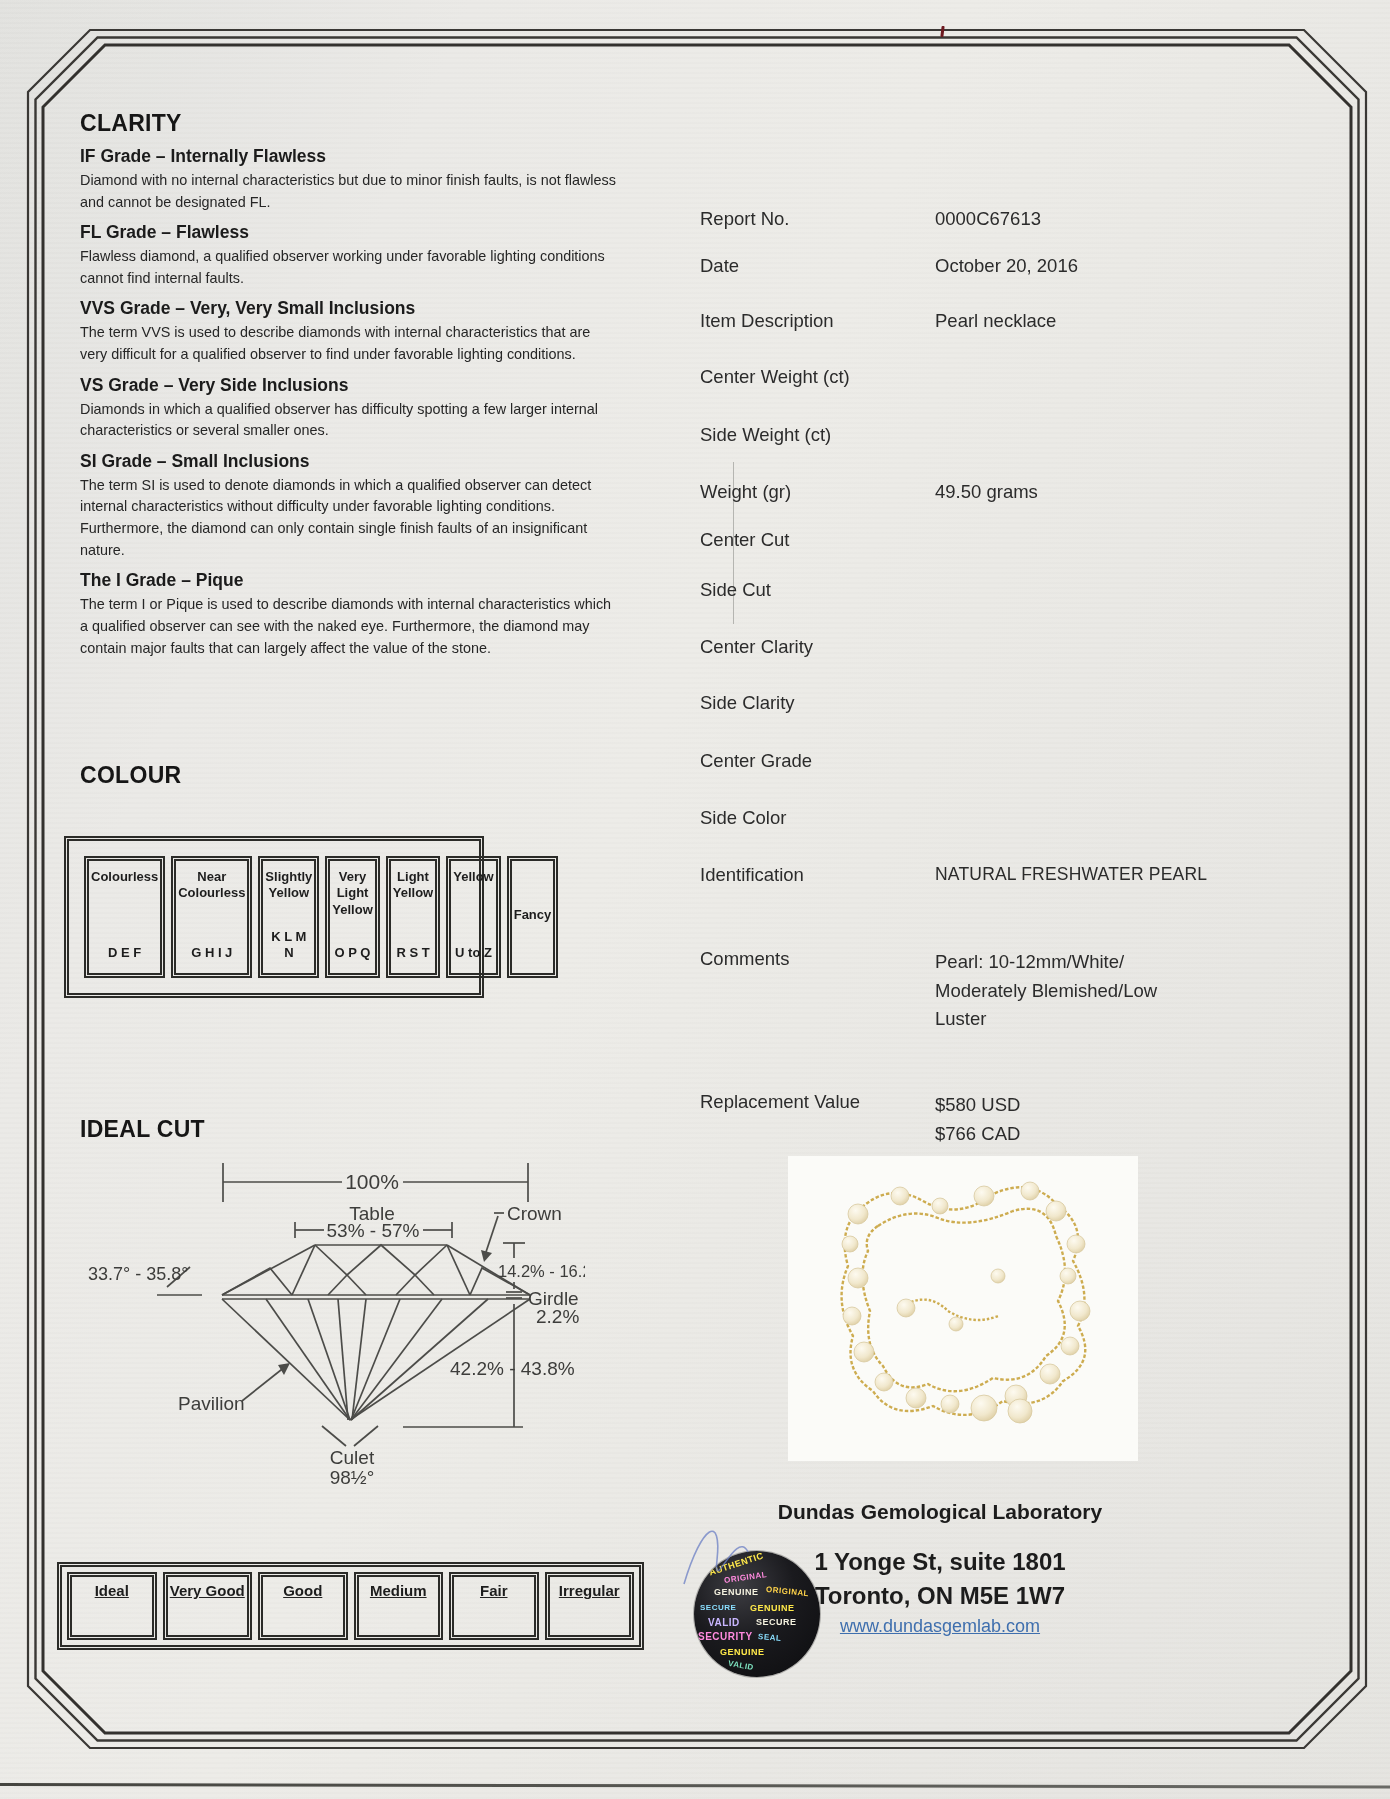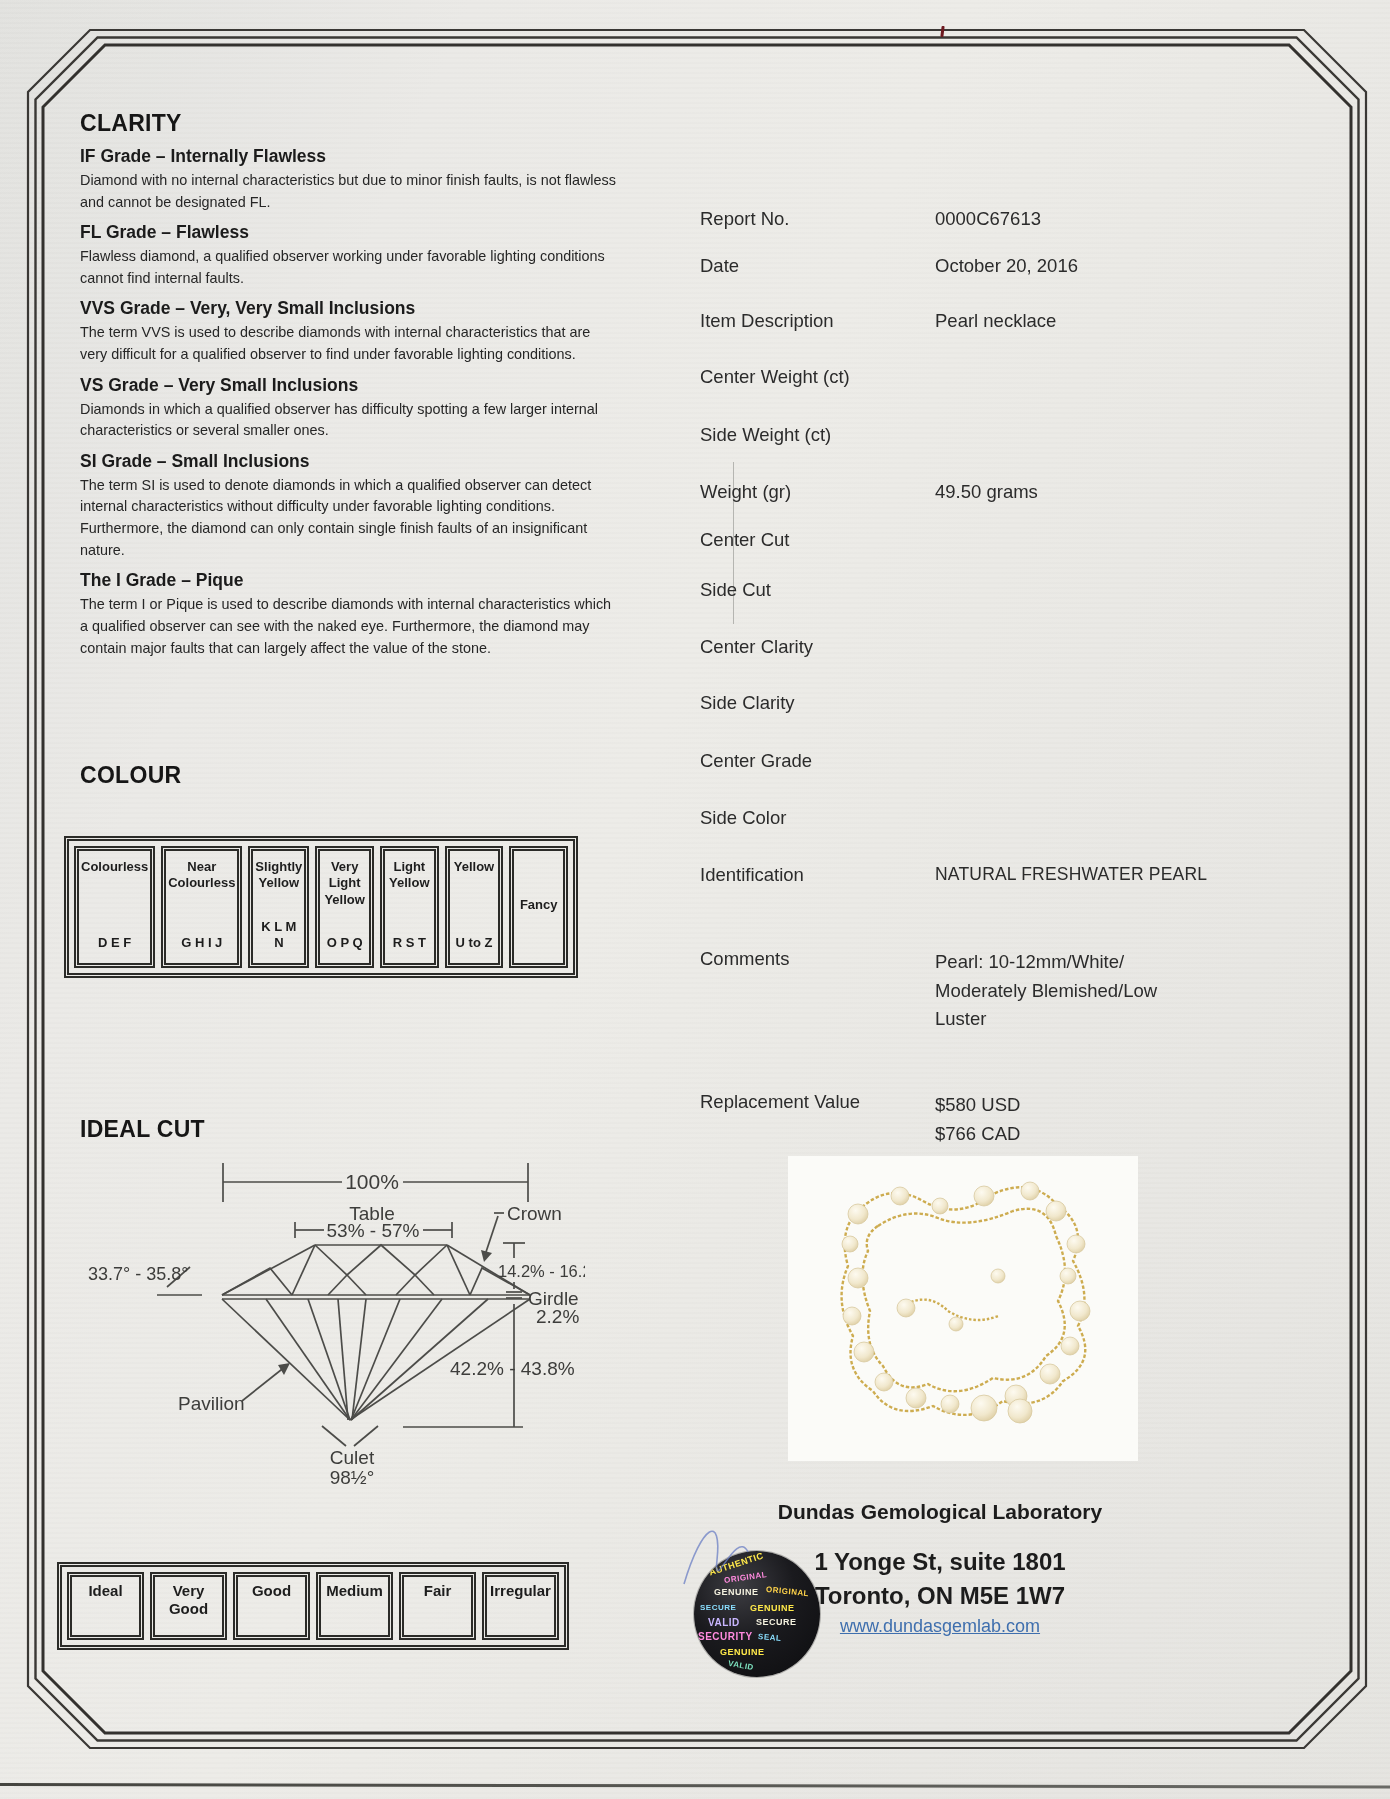--- a/index.html
+++ b/index.html
@@ -13,33 +13,33 @@
     background:repeating-linear-gradient(0deg,rgba(0,0,0,.012) 0 2px,rgba(255,255,255,.02) 2px 5px);
   }
   svg.frame{position:absolute;left:0;top:0;}
   
   .clarity{position:absolute;left:80px;top:110px;width:540px;}
   .sec-title{font-size:23px;font-weight:bold;color:#161616;margin:0 0 6px 0;letter-spacing:.3px;}
   .grade h2{font-size:17.5px;font-weight:bold;color:#1b1b1b;margin:9px 0 3px 0;}
   .grade p{font-size:14.4px;line-height:1.5;color:#262626;margin:0;}
   .colour-head{position:absolute;left:80px;top:762px;}
   .colour-table{
-    position:absolute;left:64px;top:836px;width:514px;box-sizing:border-box;
-    border:5px double #2b2b28;padding:5px;display:flex;gap:6px;background:transparent;
+    position:absolute;left:64px;top:836px;width:420px;box-sizing:border-box;
+    border:5px double #2b2b28;padding:15px;display:flex;gap:6px;background:transparent;
   }
   .ccell{
     flex:1;border:5px double #2b2b28;min-height:92px;display:flex;flex-direction:column;
     justify-content:space-between;align-items:center;text-align:center;
     padding:8px 2px 12px 2px;font-weight:bold;font-size:13px;line-height:1.25;color:#1d1d1d;
   }
   .ccell.center{justify-content:center;}
   .cut-head{position:absolute;left:80px;top:1116px;}
   .cut-table{
-    position:absolute;left:57px;top:1562px;width:512px;box-sizing:border-box;
-    border:5px double #2b2b28;padding:5px;display:flex;gap:6px;
+    position:absolute;left:57px;top:1562px;width:587px;box-sizing:border-box;
+    border:5px double #2b2b28;padding:5px;display:flex;gap:6px;text-decoration:underline;
   }
   .kcell{
     flex:1;border:5px double #2b2b28;min-height:48px;display:flex;align-items:flex-start;
     justify-content:center;text-align:center;padding:5px 2px;font-weight:bold;font-size:15px;line-height:1.2;color:#1d1d1d;
   }
   svg.diagram{position:absolute;left:70px;top:1158px;}
   .dg-text{font-family:"Liberation Sans",sans-serif;fill:#3d3d3b;}
   
   .rrow{position:absolute;left:700px;display:flex;font-size:18.5px;color:#2b2b2b;}
   .rlabel{width:235px;flex:0 0 235px;}
@@ -90,21 +90,21 @@
     </div>
     <div class="grade">
       <h2>FL Grade – Flawless</h2>
       <p>Flawless diamond, a qualified observer working under favorable lighting conditions cannot find internal faults.</p>
     </div>
     <div class="grade">
       <h2>VVS Grade – Very, Very Small Inclusions</h2>
       <p>The term VVS is used to describe diamonds with internal characteristics that are very difficult for a qualified observer to find under favorable lighting conditions.</p>
     </div>
     <div class="grade">
-      <h2>VS Grade – Very Small Inclusions</h2>
+      <h2>VS Grade – Very Side Inclusions</h2>
       <p>Diamonds in which a qualified observer has difficulty spotting a few larger internal characteristics or several smaller ones.</p>
     </div>
     <div class="grade">
       <h2>SI Grade – Small Inclusions</h2>
       <p>The term SI is used to denote diamonds in which a qualified observer can detect internal characteristics without difficulty under favorable lighting conditions. Furthermore, the diamond can only contain single finish faults of an insignificant nature.</p>
     </div>
     <div class="grade">
       <h2>The I Grade – Pique</h2>
       <p>The term I or Pique is used to describe diamonds with internal characteristics which a qualified observer can see with the naked eye. Furthermore, the diamond may contain major faults that can largely affect the value of the stone.</p>
     </div>

